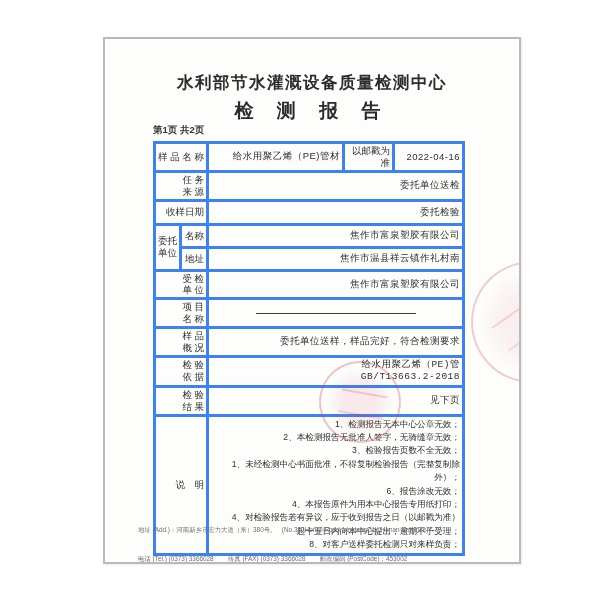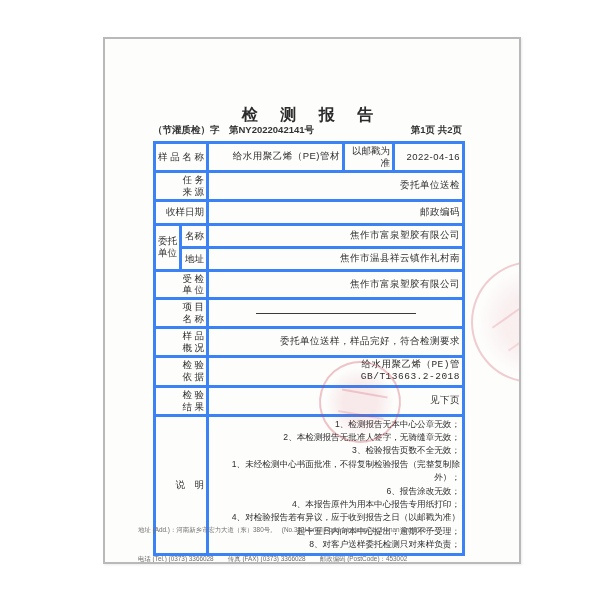--- a/index.html
+++ b/index.html
@@ -13,22 +13,22 @@
     box-shadow: 1px 1px 2px rgba(0,0,0,0.08);
     overflow: hidden;
   }
 
   .org-title {
     position: absolute; top: 33px; left: 0; width: 100%;
     text-align: center; font-size: 16.5px; font-weight: bold;
     letter-spacing: 1.5px; color: #2b2b2b;
   }
   .report-title {
-    position: absolute; top: 66px; left: 0; width: 100%;
-    text-align: center; font-size: 16px; font-weight: bold;
+    position: absolute; top: 59px; left: 0; width: 100%;
+    text-align: center; font-size: 19px; font-weight: bold;
     letter-spacing: 9px; color: #2b2b2b;
   }
   .ref-row {
     position: absolute; top: 85px; left: 48px; width: 309px;
     display: flex; justify-content: space-between; align-items: flex-end;
     font-size: 9.5px; font-weight: bold; color: #333;
   }
 
   table.report {
     position: absolute; top: 102px; left: 48px;
@@ -78,24 +78,24 @@
     border-top: 2px solid rgba(204,62,80,0.18);
     border-bottom: 2px solid rgba(204,62,80,0.14);
     transform: rotate(-35deg);
   }
 </style>
 </head>
 <body>
 
 <div class="page">
 
+  <div class="org-title">水利部节水灌溉设备质量检测中心</div>
   <div class="report-title">检 测 报 告</div>
 
   <div class="ref-row">
-    <span>（节灌质检）字　第NY2022042141号</span>
     <span>第1页 共2页</span>
   </div>
 
   <table class="report">
     <colgroup>
       <col style="width:26px">
         <col style="width:27px">
         <col style="width:136px">
         <col style="width:50px">
         <col style="width:70px">
@@ -107,21 +107,21 @@
       <td class="lbl">以邮戳为准</td>
       <td class="val">2022-04-16</td>
     </tr>
     <tr style="height:25px">
       <td class="lbl" colspan="2">任 务
 来 源</td>
       <td class="val" colspan="3">委托单位送检</td>
     </tr>
     <tr style="height:24px">
       <td class="lbl" colspan="2">收样日期</td>
-      <td class="val" colspan="3">邮政编码</td>
+      <td class="val" colspan="3">委托检验</td>
     </tr>
     <tr style="height:23px">
       <td class="lbl" rowspan="2">委托
 单位</td>
       <td class="lbl">名称</td>
       <td class="val" colspan="3">焦作市富泉塑胶有限公司</td>
     </tr>
     <tr style="height:23px">
       <td class="lbl">地址</td>
       <td class="val" colspan="3">焦作市温县祥云镇作礼村南</td>

